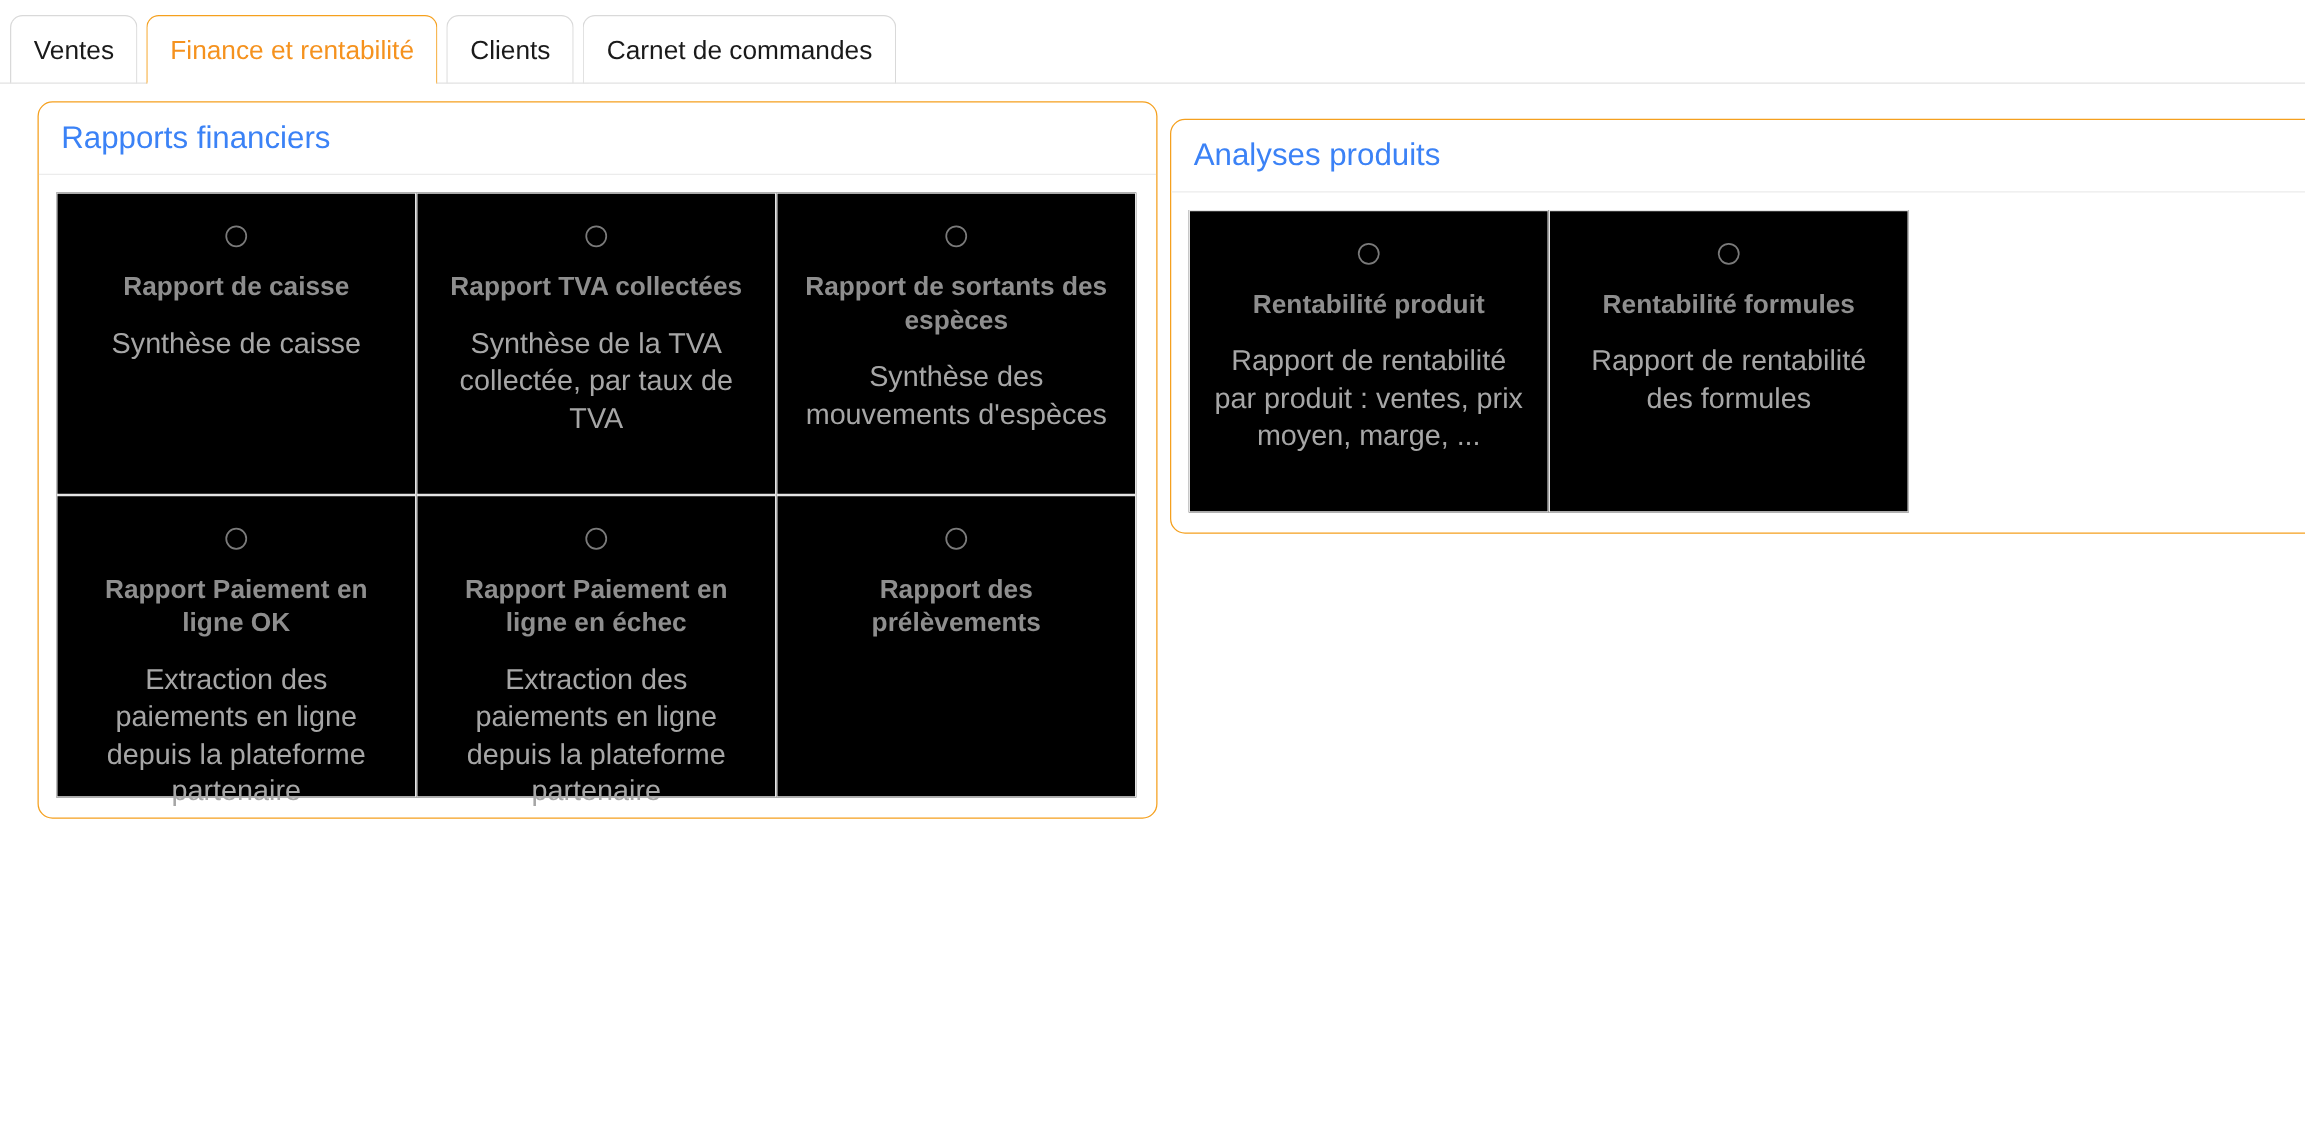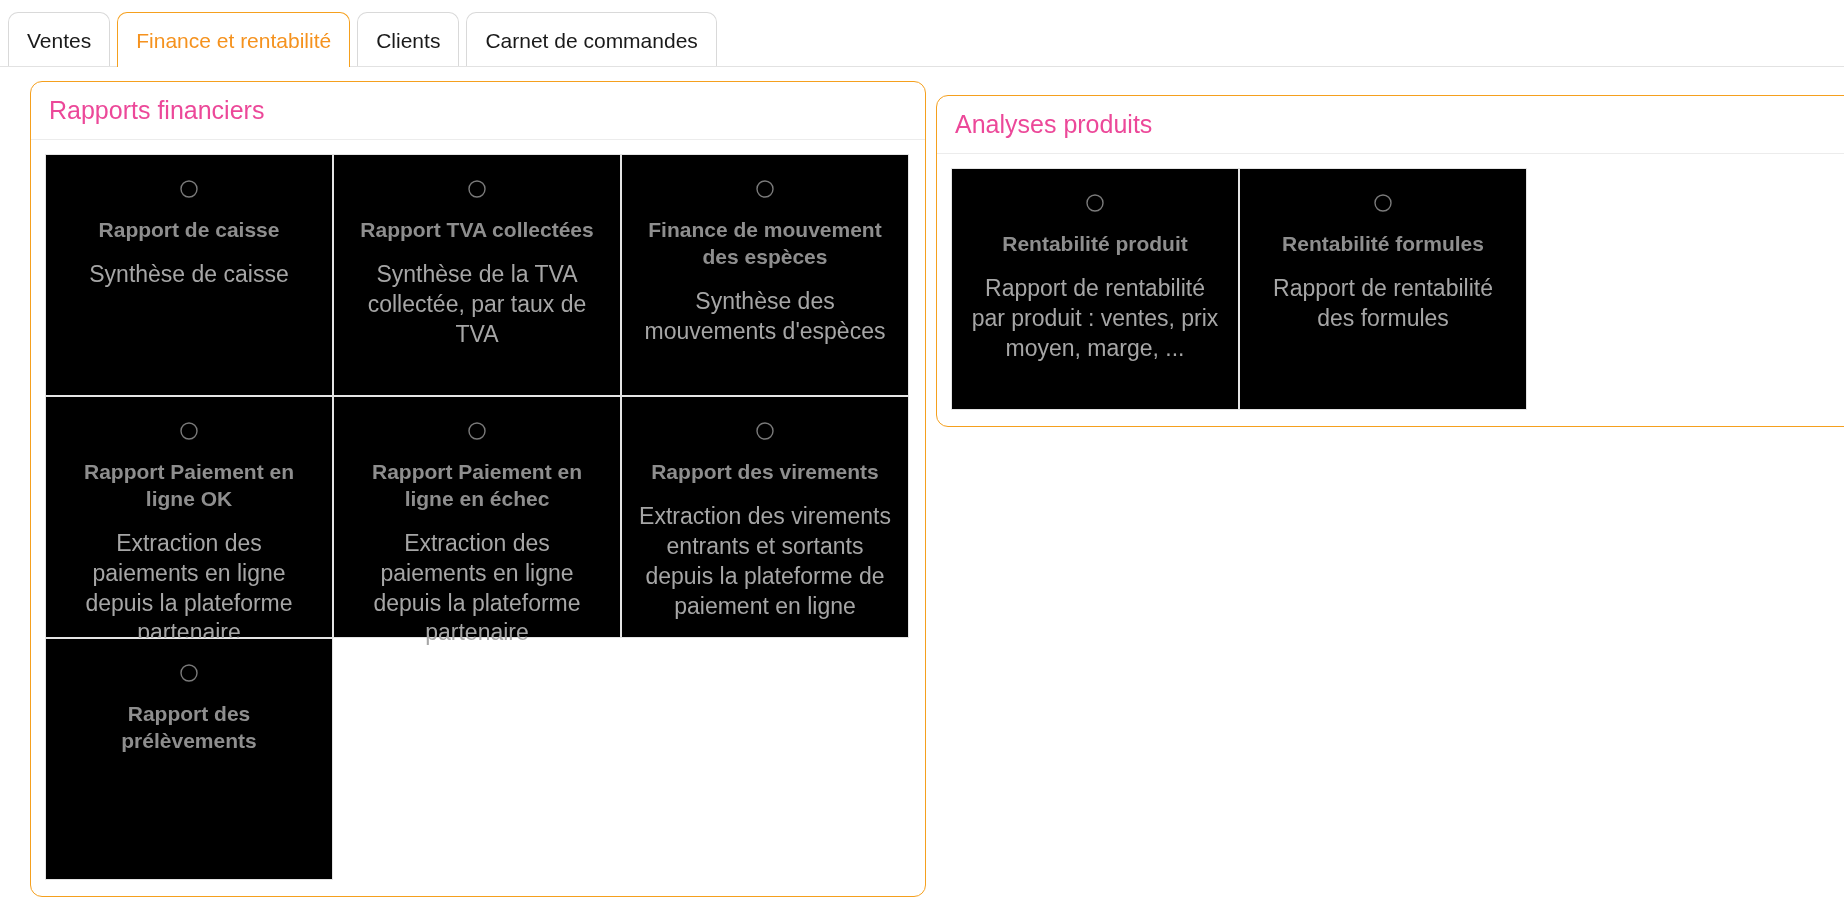--- a/index.html
+++ b/index.html
@@ -105,21 +105,21 @@
   .panel-header {
     height: 58px;
     display: flex;
     align-items: center;
     padding: 0 0 0 18px;
     border-bottom: 1px solid #ececec;
   }
 
   .panel-title {
     font-size: 25px;
-    color: #ec4899;
+    color: #3b82f6;
     line-height: 1;
     white-space: nowrap;
   }
 
   .panel-body {
     display: flex;
     flex-wrap: wrap;
     align-content: flex-start;
     padding: 14px 14px 16px 14px;
   }
@@ -202,49 +202,40 @@
             </span>
             <div class="card-title">Rapport TVA collectées</div>
             <div class="card-desc">Synthèse de la TVA collectée, par taux de TVA</div>
           </div>
           <div class="card">
             <span class="card-icon">
               <svg width="20" height="20" viewBox="0 0 20 20">
                 <circle cx="10" cy="10" r="8" fill="none" stroke="#7a7a7a" stroke-width="1.4"></circle>
               </svg>
             </span>
-            <div class="card-title">Finance de mouvement des espèces</div>
+            <div class="card-title">Rapport de sortants des espèces</div>
             <div class="card-desc">Synthèse des mouvements d'espèces</div>
           </div>
           <div class="card">
             <span class="card-icon">
               <svg width="20" height="20" viewBox="0 0 20 20">
                 <circle cx="10" cy="10" r="8" fill="none" stroke="#7a7a7a" stroke-width="1.4"></circle>
               </svg>
             </span>
             <div class="card-title">Rapport Paiement en ligne OK</div>
             <div class="card-desc">Extraction des paiements en ligne depuis la plateforme partenaire</div>
           </div>
           <div class="card">
             <span class="card-icon">
               <svg width="20" height="20" viewBox="0 0 20 20">
                 <circle cx="10" cy="10" r="8" fill="none" stroke="#7a7a7a" stroke-width="1.4"></circle>
               </svg>
             </span>
             <div class="card-title">Rapport Paiement en ligne en échec</div>
             <div class="card-desc">Extraction des paiements en ligne depuis la plateforme partenaire</div>
-          </div>
-          <div class="card">
-            <span class="card-icon">
-              <svg width="20" height="20" viewBox="0 0 20 20">
-                <circle cx="10" cy="10" r="8" fill="none" stroke="#7a7a7a" stroke-width="1.4"></circle>
-              </svg>
-            </span>
-            <div class="card-title">Rapport des virements</div>
-            <div class="card-desc">Extraction des virements entrants et sortants depuis la plateforme de paiement en ligne</div>
           </div>
           <div class="card">
             <span class="card-icon">
               <svg width="20" height="20" viewBox="0 0 20 20">
                 <circle cx="10" cy="10" r="8" fill="none" stroke="#7a7a7a" stroke-width="1.4"></circle>
               </svg>
             </span>
             <div class="card-title">Rapport des prélèvements</div>
           </div>
         </div>

